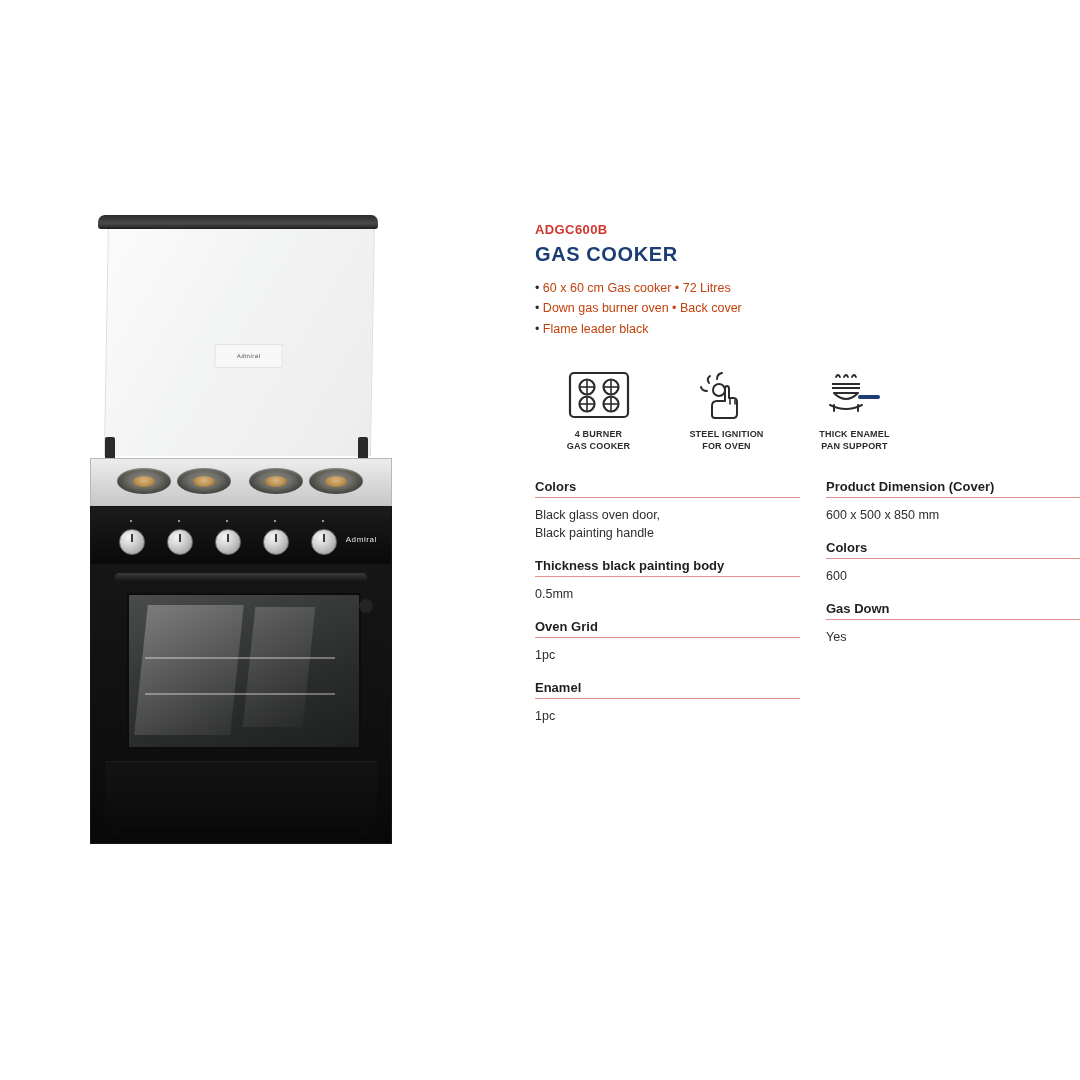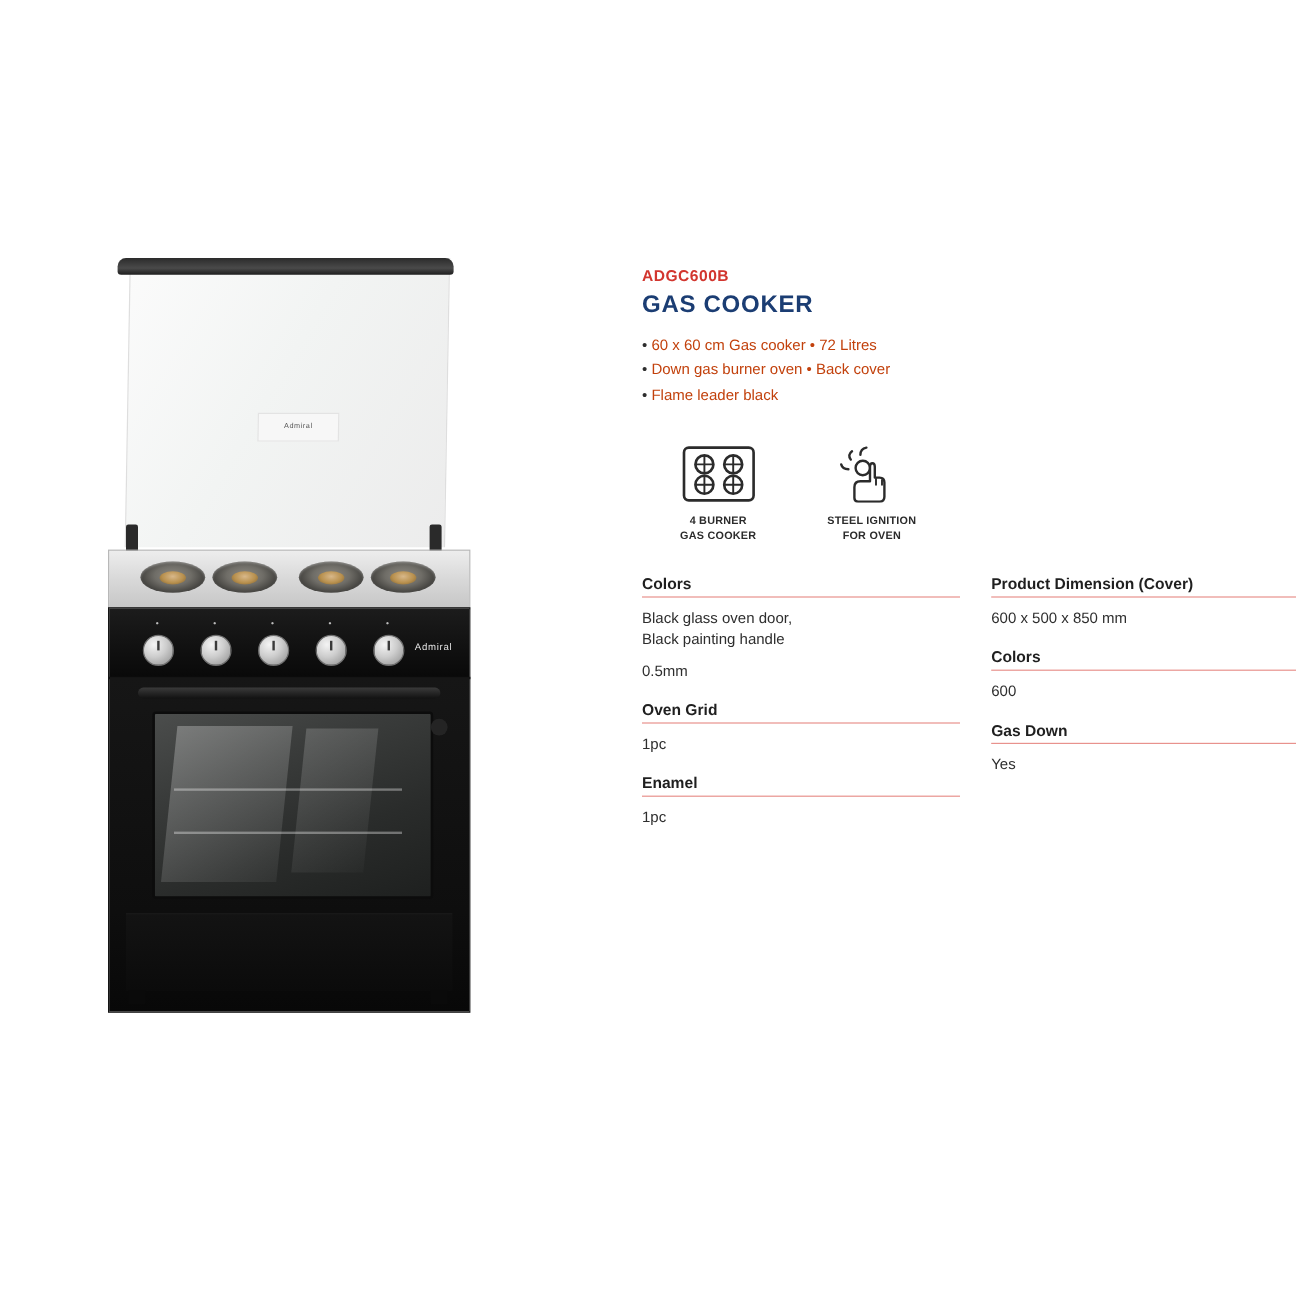--- a/index.html
+++ b/index.html
@@ -422,31 +422,48 @@
           <path d="M8 20 q-5 0 -6 -4" stroke="#2b2b2b" stroke-width="2" fill="none" stroke-linecap="round"></path>
           <circle cx="20" cy="19" r="6" fill="none" stroke="#2b2b2b" stroke-width="2"></circle>
           <path d="M26 18 v12 h-8 q-5 0 -5 5 v9 q0 3 3 3 h18 q4 0 4 -4 v-12 q0 -4 -4 -4 h-4 v-9 q0 -3 -2 -3 t-2 3z" fill="#ffffff" stroke="#2b2b2b" stroke-width="2" stroke-linejoin="round"></path>
           <path d="M31 33 v-5 M36 33 v-4" stroke="#2b2b2b" stroke-width="1.6" stroke-linecap="round"></path>
         </svg>
       </div>
       <div class="cap-text" style="white-space:pre-line">STEEL IGNITION
 FOR OVEN</div>
     </div>
 
+    <div class="feature">
+      <div class="glyph">
+        <svg width="70" height="48" viewBox="0 0 70 48">
+          <path d="M16 6 q2 -4 4 0 M24 6 q2 -4 4 0 M32 6 q2 -4 4 0" stroke="#2b2b2b" stroke-width="1.8" fill="none" stroke-linecap="round"></path>
+          <line x1="12" y1="13" x2="40" y2="13" stroke="#2b2b2b" stroke-width="2"></line>
+          <line x1="12" y1="17" x2="40" y2="17" stroke="#2b2b2b" stroke-width="2"></line>
+          <path d="M14 22 q12 12 24 0z" fill="#ffffff" stroke="#2b2b2b" stroke-width="2" stroke-linejoin="round"></path>
+          <rect x="38" y="24" width="22" height="4" rx="2" fill="#1b3d73"></rect>
+          <path d="M10 34 q16 8 32 0" stroke="#2b2b2b" stroke-width="2" fill="none" stroke-linecap="round"></path>
+          <line x1="14" y1="34" x2="14" y2="40" stroke="#2b2b2b" stroke-width="2" stroke-linecap="round"></line>
+          <line x1="38" y1="34" x2="38" y2="40" stroke="#2b2b2b" stroke-width="2" stroke-linecap="round"></line>
+        </svg>
+      </div>
+      <div class="cap-text" style="white-space:pre-line">THICK ENAMEL
+PAN SUPPORT</div>
+    </div>
 
 
   </div>
 
   <div class="specs">
 
     <div class="spec-col">
       <div class="spec-label">Colors</div>
       <div class="spec-value" style="white-space:pre-line">Black glass oven door,
 Black painting handle</div>
 
+      <div class="spec-label">Thickness black painting body</div>
       <div class="spec-value" style="white-space:pre-line">0.5mm</div>
 
       <div class="spec-label">Oven Grid</div>
       <div class="spec-value" style="white-space:pre-line">1pc</div>
 
       <div class="spec-label">Enamel</div>
       <div class="spec-value" style="white-space:pre-line">1pc</div>
     </div>
 
     <div class="spec-col">

